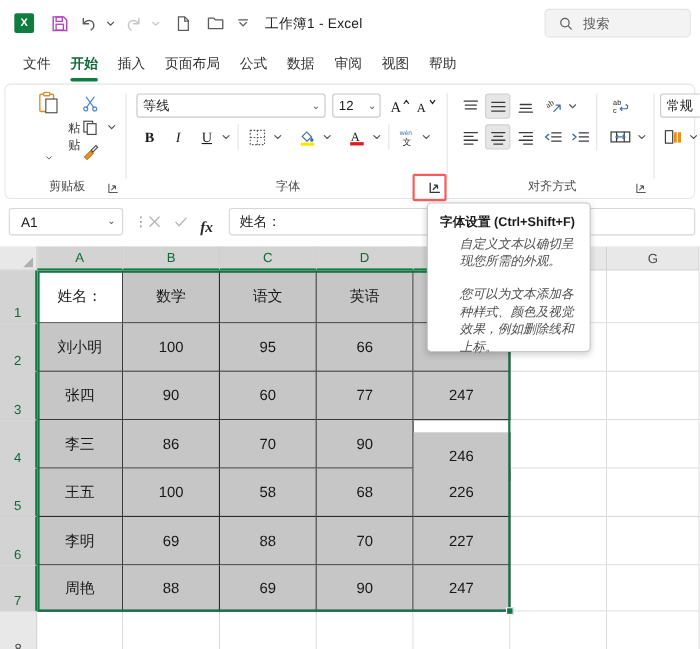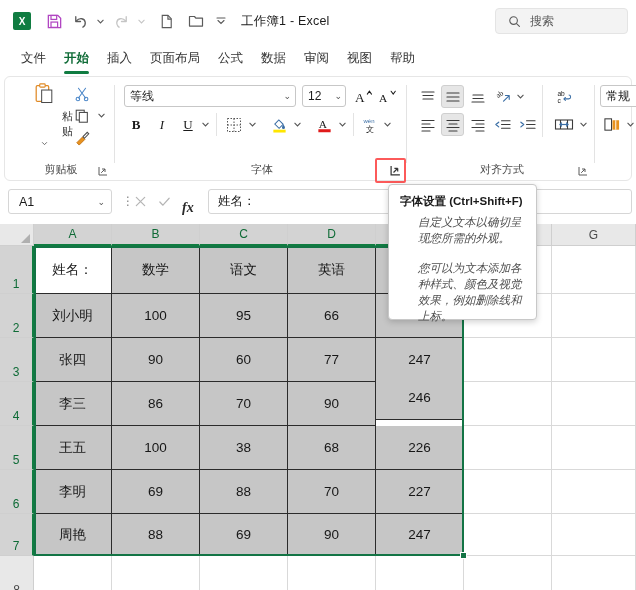--- a/index.html
+++ b/index.html
@@ -591,25 +591,25 @@
     <div class="cell tbl" style="left:34px;  top:114px; width:78px; height:44px;">张四</div>
     <div class="cell tbl" style="left:112px; top:114px; width:88px; height:44px;">90</div>
     <div class="cell tbl" style="left:200px; top:114px; width:88px; height:44px;">60</div>
     <div class="cell tbl" style="left:288px; top:114px; width:88px; height:44px;">77</div>
     <div class="cell tbl" style="left:376px; top:114px; width:88px; height:44px;">247</div>
 
     <div class="cell tbl" style="left:34px;  top:158px; width:78px; height:44px;">李三</div>
     <div class="cell tbl" style="left:112px; top:158px; width:88px; height:44px;">86</div>
     <div class="cell tbl" style="left:200px; top:158px; width:88px; height:44px;">70</div>
     <div class="cell tbl" style="left:288px; top:158px; width:88px; height:44px;">90</div>
-    <div class="cell tbl" style="left:376px; top:152px; width:88px; height:44px;">246</div>
+    <div class="cell tbl" style="left:376px; top:169px; width:88px; height:44px;">246</div>
 
     <div class="cell tbl" style="left:34px;  top:202px; width:78px; height:44px;">王五</div>
     <div class="cell tbl" style="left:112px; top:202px; width:88px; height:44px;">100</div>
-    <div class="cell tbl" style="left:200px; top:202px; width:88px; height:44px;">38</div>
+    <div class="cell tbl" style="left:200px; top:202px; width:88px; height:44px;">58</div>
     <div class="cell tbl" style="left:288px; top:202px; width:88px; height:44px;">68</div>
     <div class="cell tbl" style="left:376px; top:202px; width:88px; height:44px;">226</div>
 
     <div class="cell tbl" style="left:34px;  top:246px; width:78px; height:44px;">李明</div>
     <div class="cell tbl" style="left:112px; top:246px; width:88px; height:44px;">69</div>
     <div class="cell tbl" style="left:200px; top:246px; width:88px; height:44px;">88</div>
     <div class="cell tbl" style="left:288px; top:246px; width:88px; height:44px;">70</div>
     <div class="cell tbl" style="left:376px; top:246px; width:88px; height:44px;">227</div>
 
     <div class="cell tbl" style="left:34px;  top:290px; width:78px; height:42px;">周艳</div>

